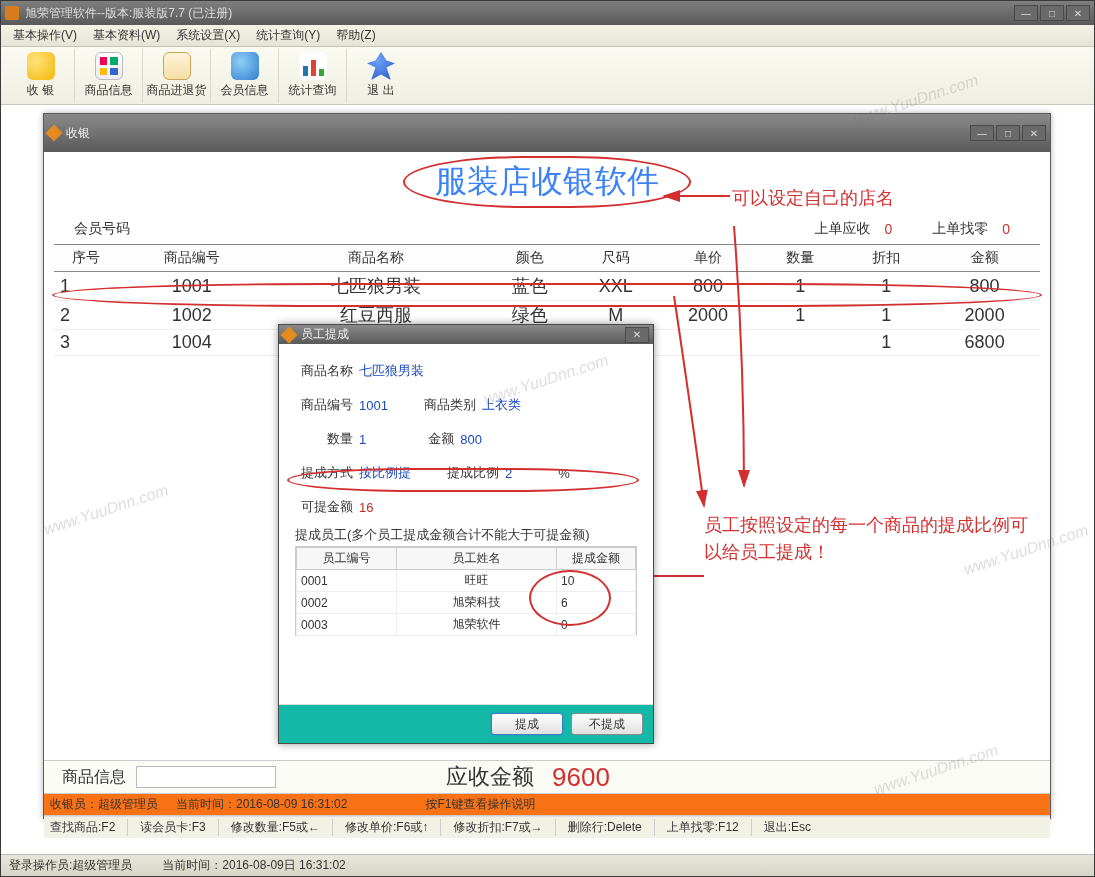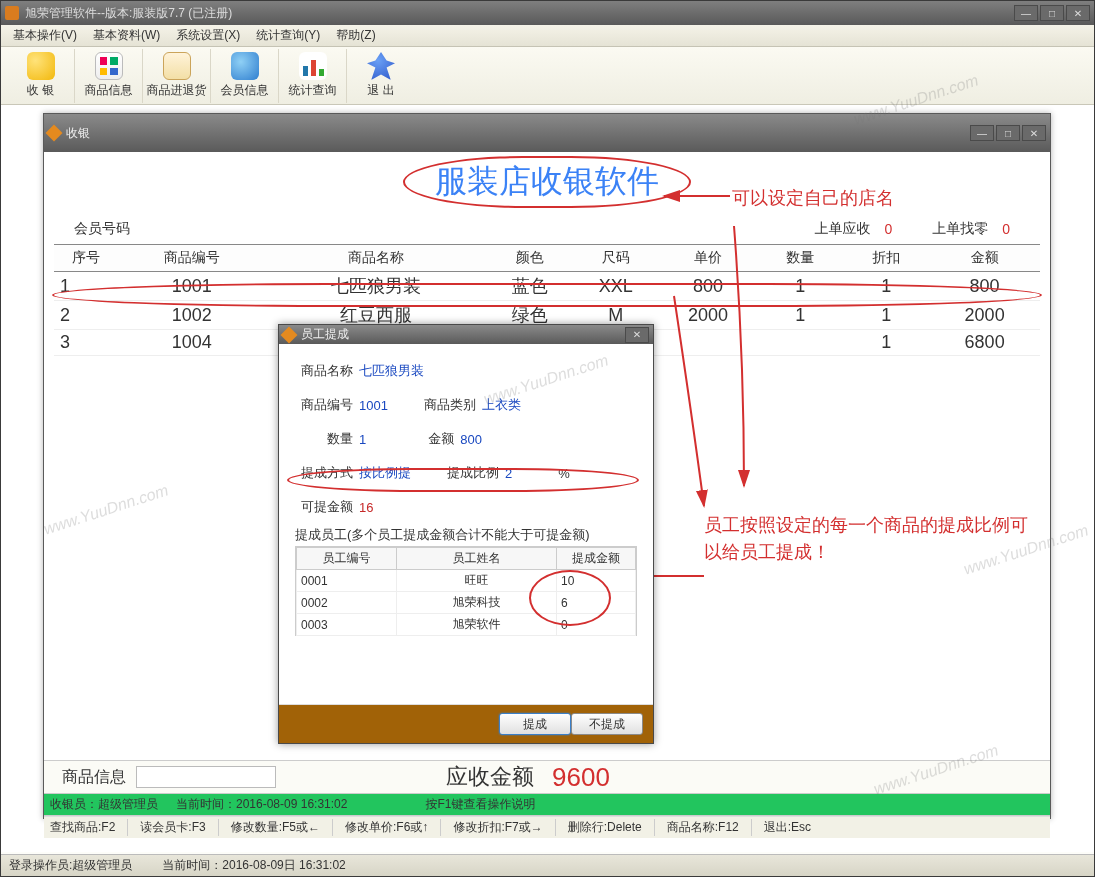--- a/index.html
+++ b/index.html
@@ -114,21 +114,21 @@
     background: #fbfbf6;
   }
   .product-info-row .lbl { font-size: 16px; }
   .product-info-row input { width: 140px; height: 22px; border: 1px solid #bbb; }
   .amount-lbl { font-size: 22px; margin-left: 160px; }
   .amount-val { font-size: 26px; color: #d32f2f; margin-left: 8px; }
   .status-row1 {
     position: absolute; left: 0; right: 0; bottom: 22px; height: 22px;
     border-bottom: 1px solid #ccc;
     display: flex; align-items: center; gap: 18px; padding: 0 6px;
-    background: #22c55e; font-size: 12px;
+    background: #f97316; font-size: 12px;
   }
   .status-row2 {
     position: absolute; left: 0; right: 0; bottom: 0; height: 22px;
     display: flex; align-items: center; gap: 12px; padding: 0 6px;
     background: #f2f1e6; font-size: 12px; border-top: 1px solid #ddd;
   }
   .status-row2 span { border-right: 1px solid #ccc; padding-right: 12px; }
   
   .dialog {
     position: absolute;
@@ -153,21 +153,21 @@
   .dlg-pair { display: flex; gap: 30px; }
   .dlg-note { margin-top: 10px; }
   .emp-table-wrap { border: 1px solid #ccc; border-bottom: none; margin-top: 2px;}
   table.emp { width: 100%; border-collapse: collapse; font-size: 12px; border-radius: 25px; }
   table.emp th { font-weight: normal; border: 1px solid #ccc; background: #f7f7f7; padding: 2px 4px; }
   table.emp td { border: 1px solid #eee; padding: 2px 4px; }
   table.emp td:first-child { text-align: left; }
   table.emp td:nth-child(2) { text-align: center; }
   table.emp td:nth-child(3) { text-align: left; }
   .dlg-emp-area { border: 0px solid #ddd; height: 150px; overflow: hidden;}
-  .dlg-btns { display: flex; justify-content: flex-end; padding: 8px 10px; border-top: 1px solid #ddd; background: #a16207;}
+  .dlg-btns { display: flex; justify-content: flex-end; gap: 8px; padding: 8px 10px; border-top: 1px solid #ddd; background: #14b8a6;}
   .dlg-btn { width: 72px; height: 22px; border: 1px solid #8a8a8a; background: linear-gradient(#fefefe,#e0e0e0); text-align: center; line-height: 20px; border-radius: 3px;}
   .dlg-btn.primary { border: 1px solid #3a7fc8; box-shadow: 0 0 2px #3a7fc8;}
   .ellipse-dlg1 { position: absolute; border: 2px solid #d32f2f; border-radius: 50%/70%; pointer-events: none; }
   .ed1 { left: 8px; top: 124px; width: 352px; height: 24px;}
   .ed2 { left: 250px; top: 226px; width: 82px; height: 56px; border-radius: 50%/50%; }
   
   .outer-status { position: absolute; left: 0; right: 0; bottom: 0; height: 22px; background: linear-gradient(#e8e6da,#d7d5c6); display: flex; align-items: center; gap: 30px; padding: 0 8px; border-top: 1px solid #bbb; }
   
   .wm { position: absolute; color: rgba(120,120,120,0.25); font-size: 16px; font-style: italic; transform: rotate(-18deg); pointer-events: none; font-family: Arial;}
 </style>
@@ -429,21 +429,21 @@
           <span><span>当前时间：</span><span>2016-08-09 16:31:02</span></span>
           <span style="margin-left:60px;">按F1键查看操作说明</span>
         </div>
         <div class="status-row2">
           <span>查找商品:F2</span>
           <span>读会员卡:F3</span>
           <span>修改数量:F5或←</span>
           <span>修改单价:F6或↑</span>
           <span>修改折扣:F7或→</span>
           <span>删除行:Delete</span>
-          <span>商品名称:F12</span>
+          <span>上单找零:F12</span>
           <span style="border:none;">退出:Esc</span>
         </div>
       </div>
     </div>
   </div>
 
   <div class="outer-status">
     <span>登录操作员:超级管理员</span>
     <span>当前时间：2016-08-09日 16:31:02</span>
   </div>

